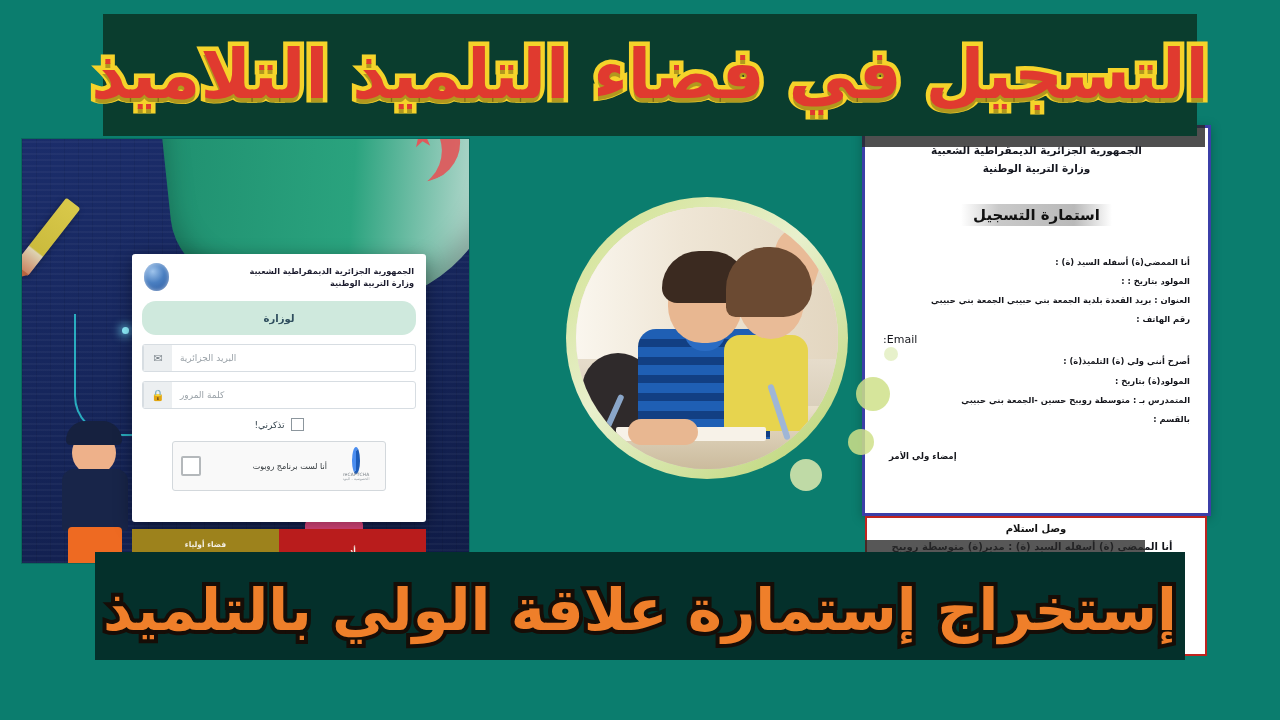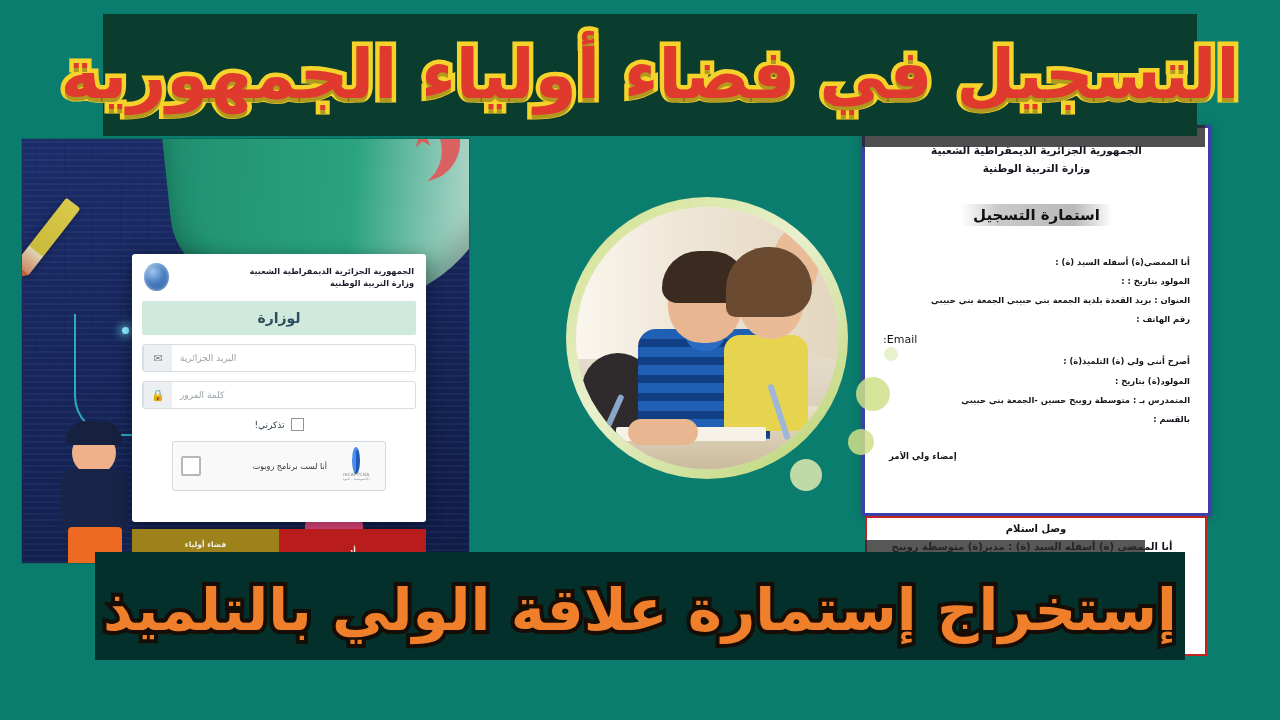--- a/index.html
+++ b/index.html
@@ -121,23 +121,23 @@
   }
   .lc-head{display:flex;align-items:center;justify-content:flex-start;gap:8px;padding:9px 12px 4px 12px;}
   .lc-emblem{
     width:25px;height:28px;border-radius:50%;flex:0 0 auto;
     background:radial-gradient(circle at 35% 30%,#9fc4ec 0%,#4a7fc1 45%,#2a559b 100%);
     box-shadow:inset 0 0 4px rgba(255,255,255,.6);
   }
   .lc-head-txt{text-align:right;flex:1;}
   .lc-head-txt div{font-size:8.2px;font-weight:bold;color:#1c1c2e;line-height:1.5;}
   .lc-banner{
-    margin:6px 10px 0 10px;height:34px;background:#cfe9dd;border-radius:2px;
+    margin:6px 10px 0 10px;height:34px;background:#cfe9dd;border-radius:14px;
     display:flex;align-items:center;justify-content:center;
-    font-size:14px;font-weight:bold;color:#2f4e5e;
+    font-size:10px;font-weight:bold;color:#2f4e5e;
   }
   .lc-field{
     margin:9px 10px 0 10px;height:26px;display:flex;flex-direction:row-reverse;
     border:1px solid #d7dde2;border-radius:3px;overflow:hidden;background:#fff;
   }
   .lc-field .addon{
     width:28px;background:#eceff1;border-left:1px solid #d7dde2;
     display:flex;align-items:center;justify-content:center;font-size:11px;color:#7a838a;
   }
   .lc-field .inp{
@@ -386,21 +386,21 @@
       <p>المتمدرس بالقسم :   متوسط</p>
       <p>في الأرضية الرقمية ل</p>
     </div>
   </div>
 
   <div class="shade-top"></div>
   <div class="shade-bot"></div>
 
   <div class="top-band"></div>
   <div class="top-title">
-    <span>التسجيل في فضاء أولياء الجمهورية</span>
+    <span>التسجيل في فضاء التلميذ التلاميذ</span>
   </div>
 
   <div class="bottom-band"></div>
   <div class="bottom-title">
     <span>إستخراج إستمارة علاقة الولي بالتلميذ</span>
   </div>
 
 </div>
 
 </body></html>

